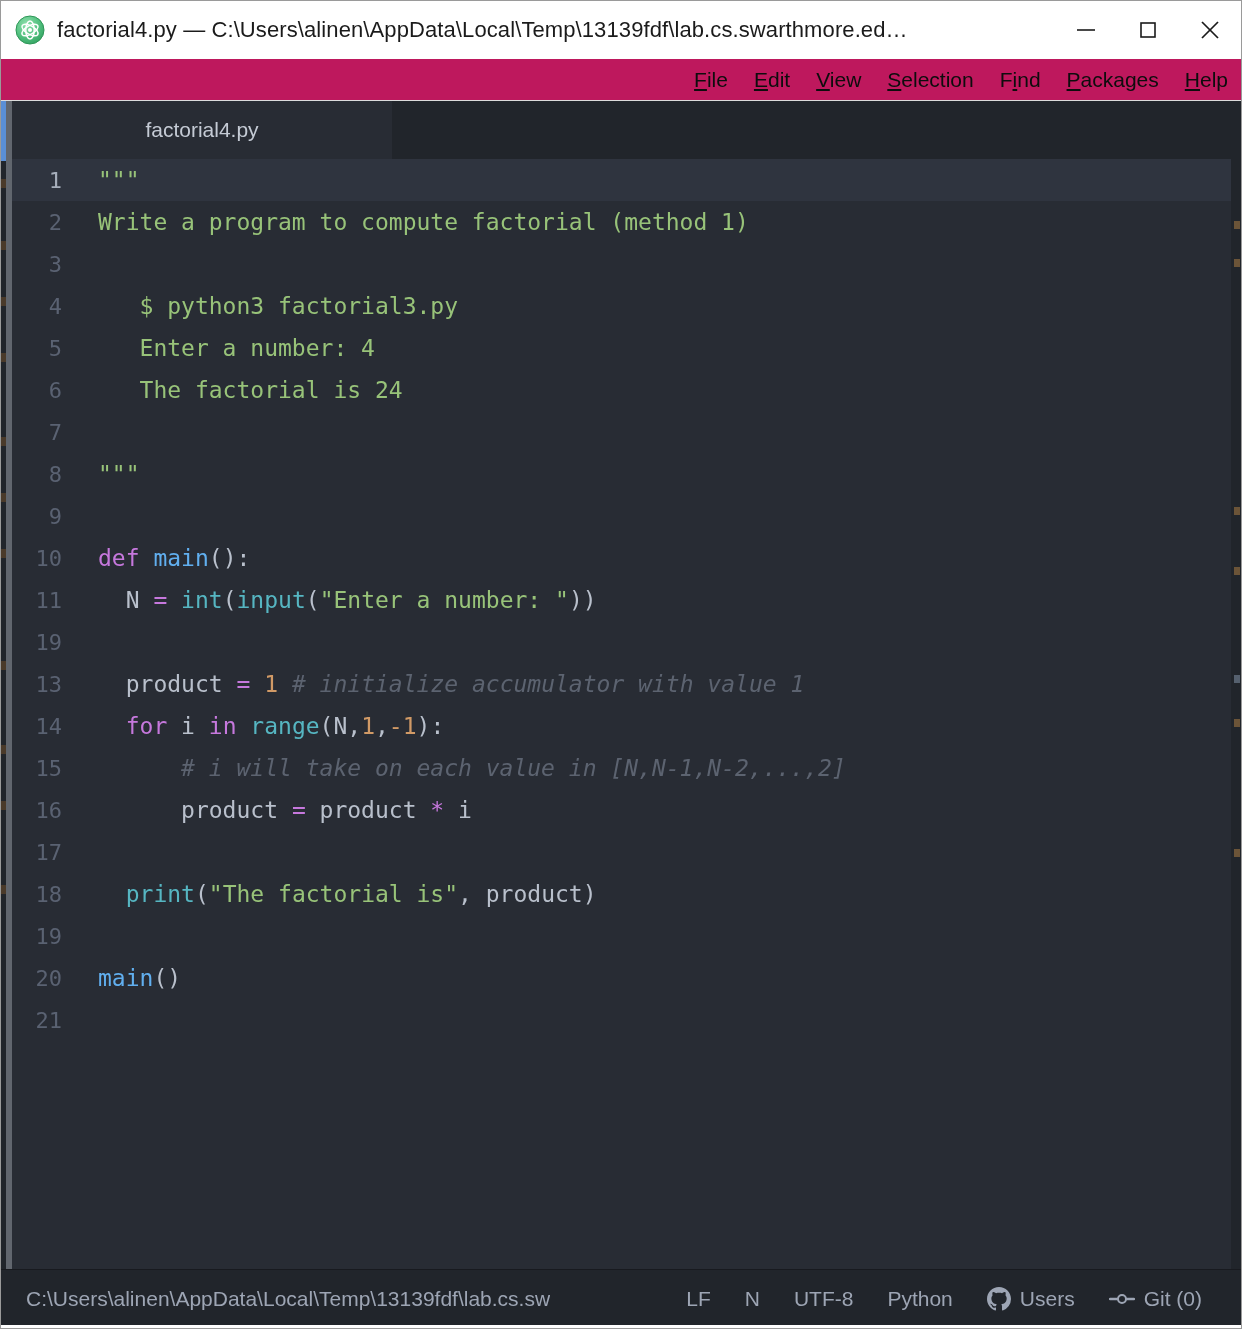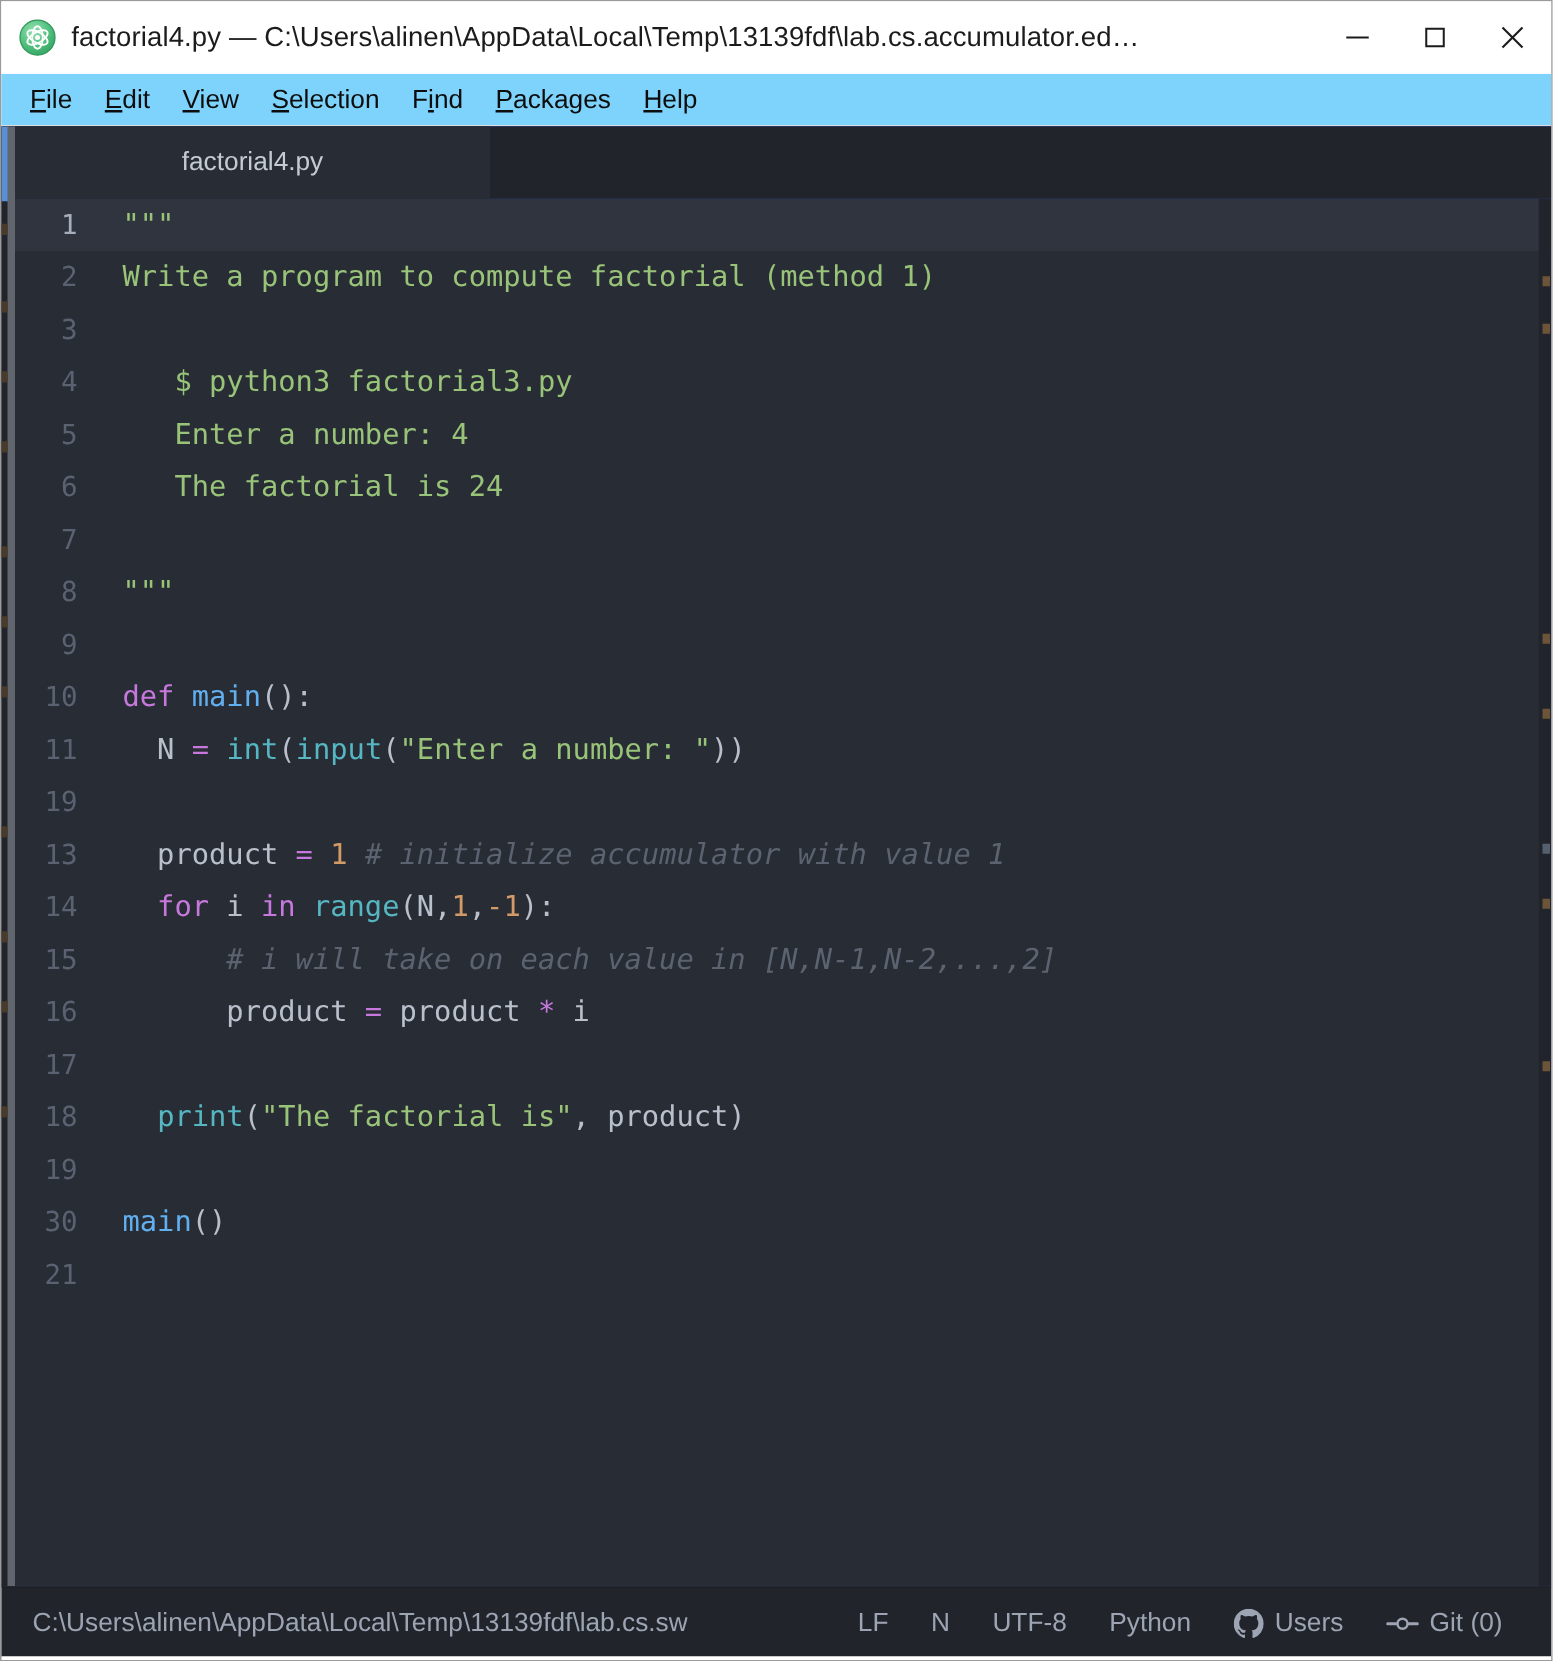--- a/index.html
+++ b/index.html
@@ -64,25 +64,26 @@
     display: flex;
     align-items: center;
     justify-content: center;
   }
   .winbtn svg { display: block; }
 
   
   .menubar {
     height: 41px;
     min-height: 41px;
-    background: #7dd3fc;
+    background: #be185d;
     display: flex;
     align-items: center;
     padding-left: 10px;
     border-bottom: 1px solid #dcdcdc;
+    justify-content: flex-end;
   }
   .menu-item {
     font-size: 21px;
     color: #0d0d0d;
     padding: 2px 13px;
     white-space: nowrap;
     line-height: 1;
   }
   .menu-item u { text-decoration: underline; text-underline-offset: 2px; }
 
@@ -291,21 +292,21 @@
         </defs>
         <circle cx="15" cy="15" r="14" fill="url(#atomg)" stroke="#2e9657" stroke-width="1"></circle>
         <g fill="none" stroke="#ffffff" stroke-width="1.5">
           <ellipse cx="15" cy="15" rx="9" ry="4.2" transform="rotate(30 15 15)"></ellipse>
           <ellipse cx="15" cy="15" rx="9" ry="4.2" transform="rotate(-30 15 15)"></ellipse>
           <ellipse cx="15" cy="15" rx="9" ry="4.2" transform="rotate(90 15 15)"></ellipse>
         </g>
         <circle cx="15" cy="15" r="2" fill="#ffffff"></circle>
       </svg>
     </span>
-    <span class="title-text">factorial4.py — C:\Users\alinen\AppData\Local\Temp\13139fdf\lab.cs.accumulator.ed…</span>
+    <span class="title-text">factorial4.py — C:\Users\alinen\AppData\Local\Temp\13139fdf\lab.cs.swarthmore.ed…</span>
 
     <div class="winbtns">
       <div class="winbtn">
         <svg width="24" height="24" viewBox="0 0 24 24">
             <line x1="3" y1="12" x2="21" y2="12" stroke="#1b1b1b" stroke-width="1.6"></line>
           </svg>
       </div>
       <div class="winbtn">
         <svg width="24" height="24" viewBox="0 0 24 24">
             <rect x="5" y="5" width="14" height="14" fill="none" stroke="#1b1b1b" stroke-width="1.6"></rect>
@@ -370,21 +371,21 @@
             <div class="line"><div class="gutter">10</div><div class="code"><span class="s-kw">def </span><span class="s-fn">main</span><span class="s-punc">():</span></div></div>
             <div class="line"><div class="gutter">11</div><div class="code"><span class="s-var">  N </span><span class="s-op">=</span><span class="s-var"> </span><span class="s-builtin">int</span><span class="s-punc">(</span><span class="s-builtin">input</span><span class="s-punc">(</span><span class="s-str">"Enter a number: "</span><span class="s-punc">))</span></div></div>
             <div class="line"><div class="gutter">19</div><div class="code"></div></div>
             <div class="line"><div class="gutter">13</div><div class="code"><span class="s-var">  product </span><span class="s-op">=</span><span class="s-var"> </span><span class="s-num">1</span><span class="s-var"> </span><span class="s-cmt"># initialize accumulator with value 1</span></div></div>
             <div class="line"><div class="gutter">14</div><div class="code"><span class="s-kw">  for </span><span class="s-var">i </span><span class="s-kw">in </span><span class="s-builtin">range</span><span class="s-punc">(N,</span><span class="s-num">1</span><span class="s-punc">,</span><span class="s-num">-1</span><span class="s-punc">):</span></div></div>
             <div class="line"><div class="gutter">15</div><div class="code"><span class="s-cmt">      # i will take on each value in [N,N-1,N-2,...,2]</span></div></div>
             <div class="line"><div class="gutter">16</div><div class="code"><span class="s-var">      product </span><span class="s-op">=</span><span class="s-var"> product </span><span class="s-op">*</span><span class="s-var"> i</span></div></div>
             <div class="line"><div class="gutter">17</div><div class="code"></div></div>
             <div class="line"><div class="gutter">18</div><div class="code"><span class="s-var">  </span><span class="s-builtin">print</span><span class="s-punc">(</span><span class="s-str">"The factorial is"</span><span class="s-punc">, product)</span></div></div>
             <div class="line"><div class="gutter">19</div><div class="code"></div></div>
-            <div class="line"><div class="gutter">30</div><div class="code"><span class="s-fn">main</span><span class="s-punc">()</span></div></div>
+            <div class="line"><div class="gutter">20</div><div class="code"><span class="s-fn">main</span><span class="s-punc">()</span></div></div>
             <div class="line"><div class="gutter">21</div><div class="code"></div></div>
           </div>
         <div class="right-rail">
           <div class="mark" style="top:62px"></div>
           <div class="mark" style="top:100px"></div>
           <div class="mark" style="top:348px"></div>
           <div class="mark" style="top:408px"></div>
           <div class="mark" style="top:516px;background:#55606e"></div>
           <div class="mark" style="top:560px"></div>
           <div class="mark" style="top:690px"></div>

